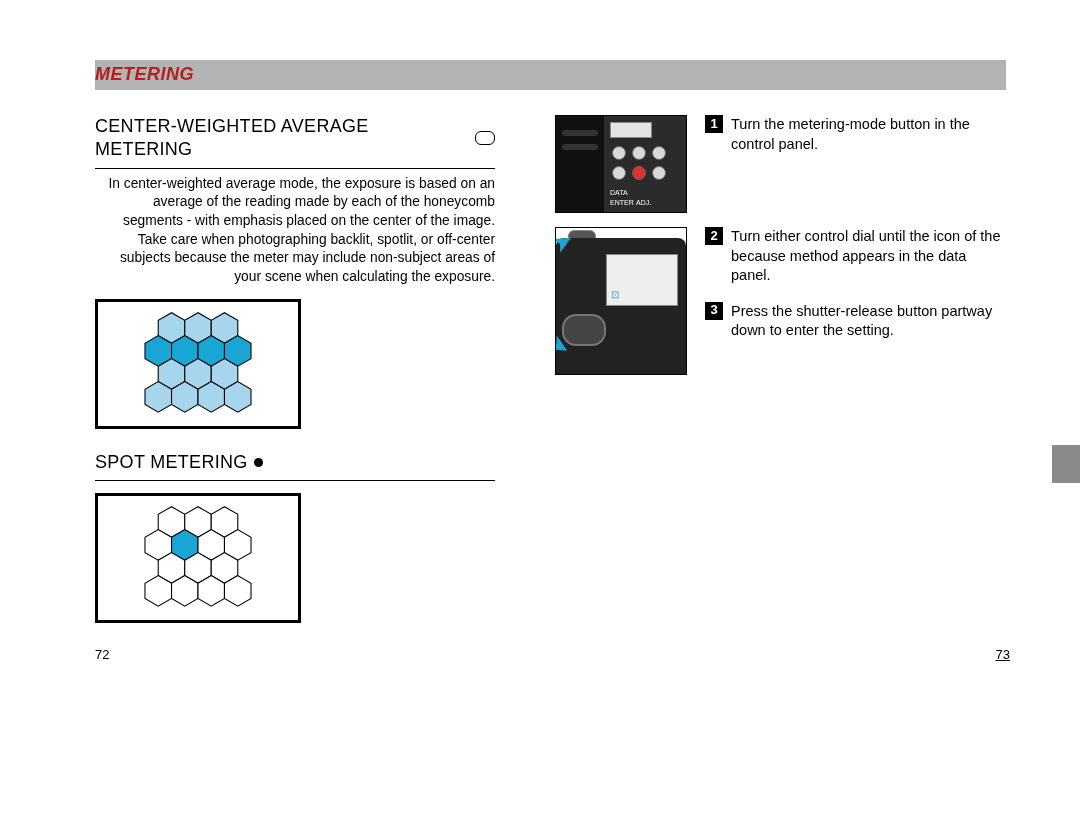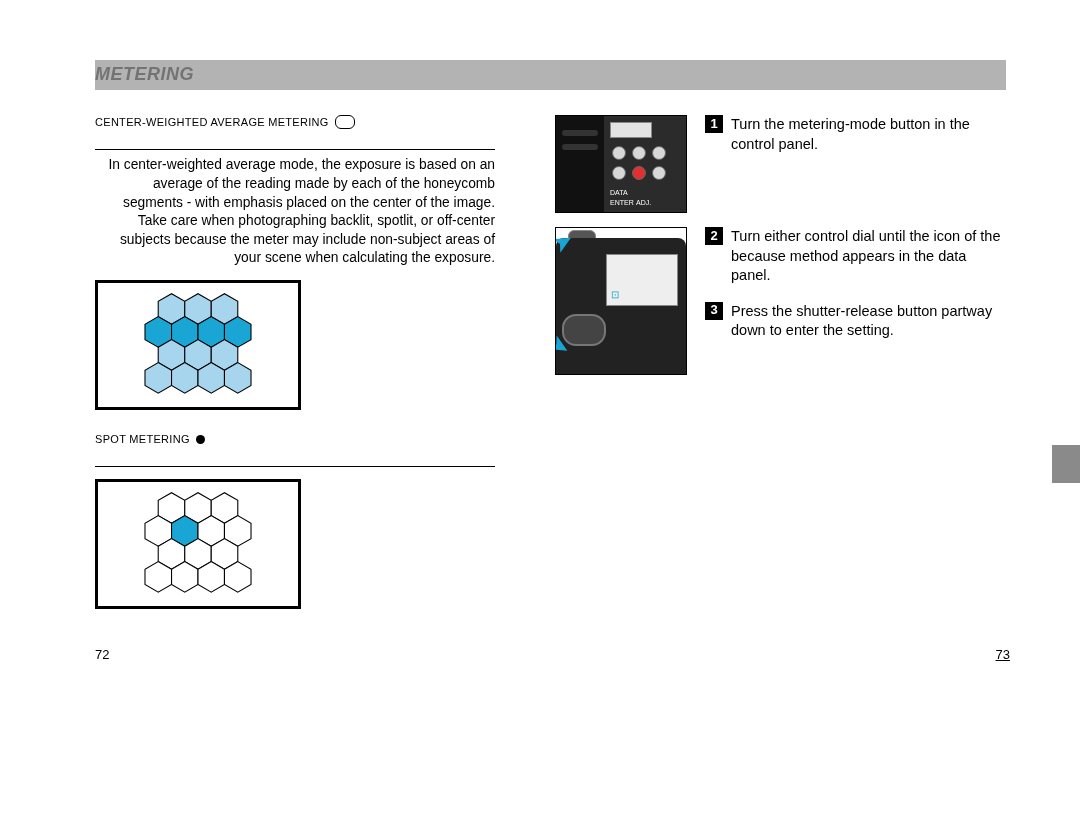--- a/index.html
+++ b/index.html
@@ -34,36 +34,36 @@
     top:60px;
     left:95px;
     height:30px;
     display:flex;
     align-items:center;
     padding-left:0px;
     font-weight:bold;
     font-style:italic;
     font-size:18px;
     letter-spacing:.5px;
-    color:#737373;
+    color:#b91c1c;
   }
   
   .col{
     position:absolute;
     top:115px;
   }
   .col-left{ left:95px; width:400px;}
   .col-right{ left:555px; width:448px;}
   .sub-head{
     display:flex;
     align-items:center;
     gap:6px;
-    font-size:11px;
+    font-size:18px;
     letter-spacing:.3px;
-    padding-bottom:20px;
+    padding-bottom:6px;
     border-bottom:1px solid #000;
     margin-bottom:6px;
   }
   .body-txt{
     font-size:13.8px;
     line-height:1.35;
     text-align:right;
   }
   .honeycomb {
     margin-top:12px;

